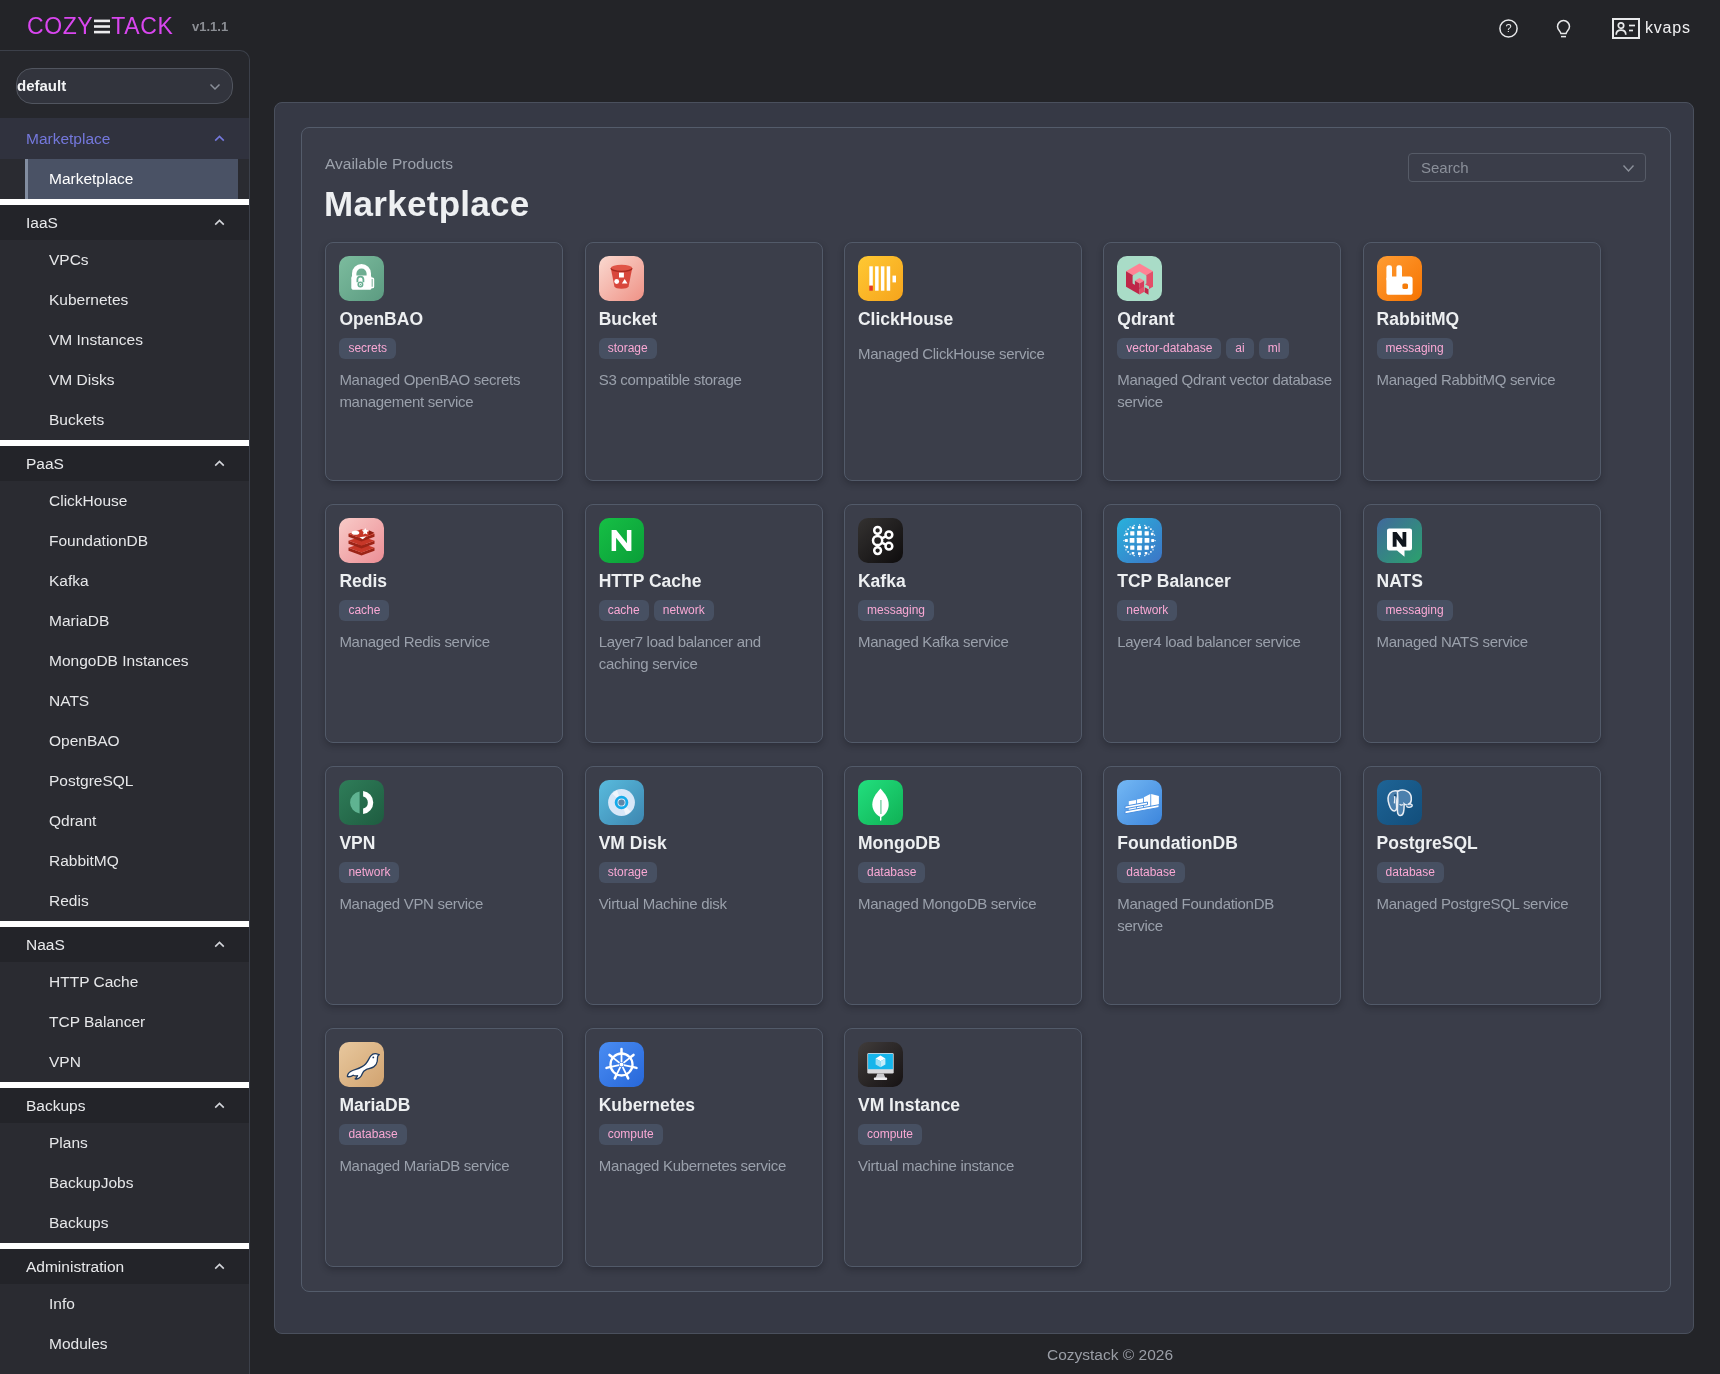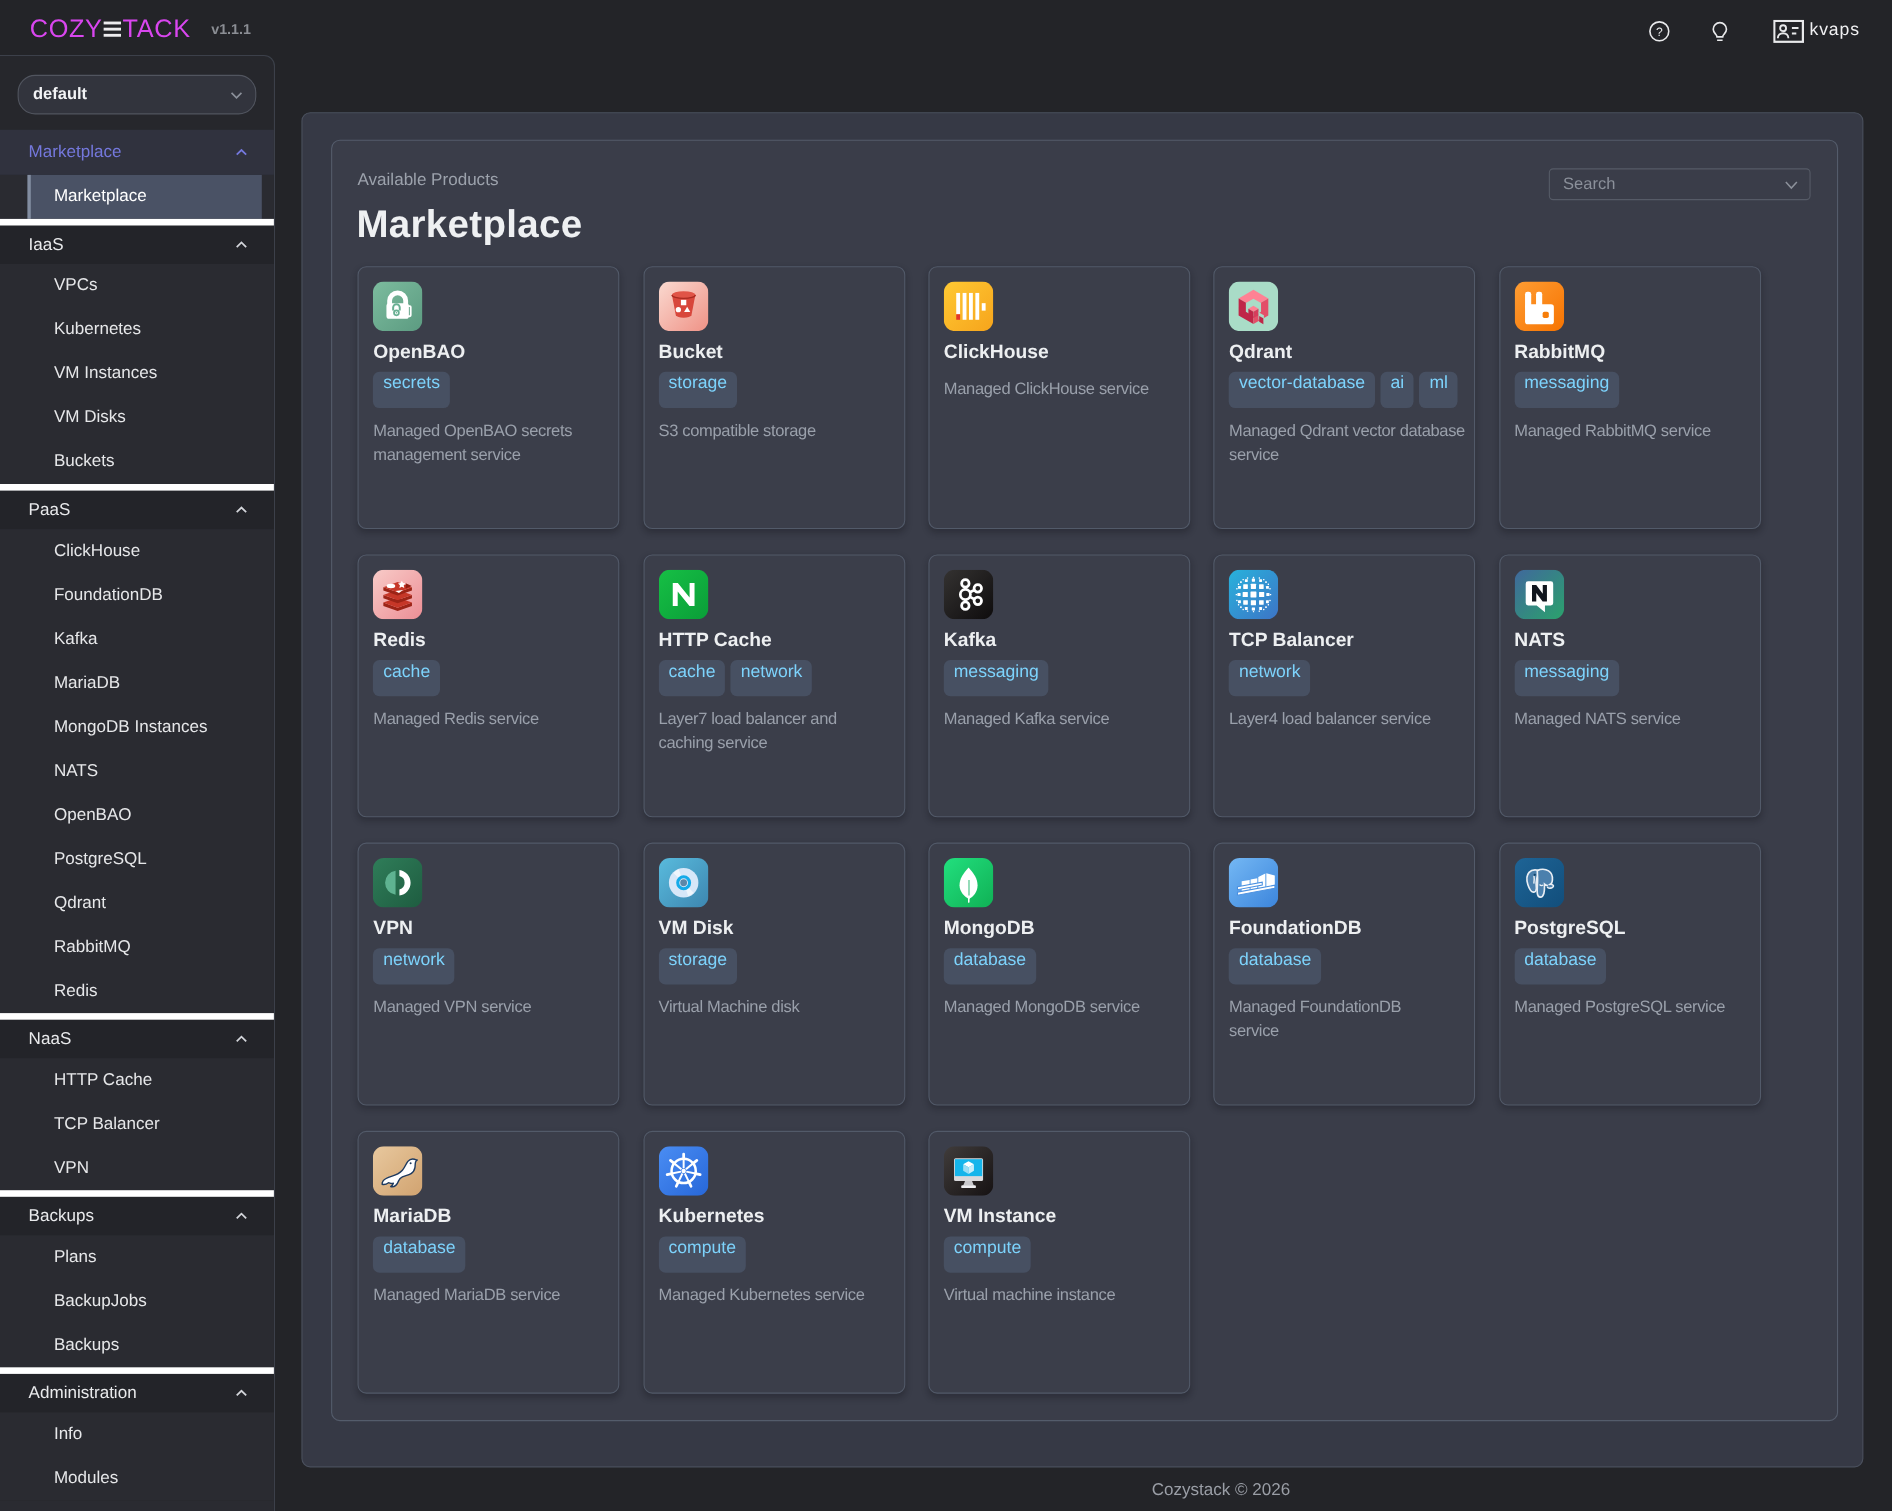--- a/index.html
+++ b/index.html
@@ -8,21 +8,21 @@
 .logo { position:absolute; left:27px; top:13px; font-size:23px; letter-spacing:0.6px; color:#d946ef; white-space:nowrap; }
 .logo svg { margin:0 1px; }
 .ver  { position:absolute; left:192px; top:19px; font-size:13px; font-weight:bold; color:#8b8e94; }
 .hic  { position:absolute; top:19px; color:#e8e9eb; }
 .kvaps { position:absolute; left:1645px; top:19px; font-size:16px; letter-spacing:0.8px; color:#f0f0f2; }
 
 
 .sb { position:absolute; left:0; top:50px; width:250px; height:1324px; background:#26272c;
       border-top:1px solid #3c404a; border-right:1px solid #3c404a; border-top-right-radius:10px; }
 .sel { position:absolute; left:16px; top:17px; width:217px; height:36px; background:#32343d; border:1px solid #51555f;
-       border-radius:16px; color:#f2f3f5; font-size:15px; font-weight:bold; line-height:34px; padding-left:13px; }
+       border-radius:16px; color:#f2f3f5; font-size:15px; font-weight:bold; line-height:34px; }
 .sel svg { position:absolute; right:11px; top:14px; color:#8b909a; }
 .nav { position:absolute; left:0; top:67px; width:249px; }
 .sec-h { height:41px; background:#232429; border-top:6px solid #ffffff; color:#e9eaec; font-size:15.5px;
          display:flex; align-items:center; padding:0 24px 0 26px; justify-content:space-between; }
 .sec-h.mp { background:#30323e; border-top:none; color:#7478dc; }
 .sec-h .chev { color:#d3d5da; }
 .sec-h.mp .chev { color:#7478dc; }
 .itms { background:#2a2b31; }
 .itm { height:40px; line-height:40px; padding-left:49px; color:#e6e7e9; font-size:15.5px; }
 .itm.act { margin-left:25px; margin-right:11px; padding-left:21px; background:#4a5265; border-left:3px solid #828da0; color:#fff; }
@@ -39,21 +39,21 @@
           font-size:15px; color:#8b909a; line-height:27px; padding-left:12px; }
 .search svg { position:absolute; right:10px; top:10px; color:#8b909a; }
 
 
 .grid { position:absolute; left:23.4px; top:114px; display:grid; grid-template-columns:repeat(5,238px);
         column-gap:21.3px; row-gap:23px; grid-auto-rows:239px; }
 .card { background:#3b3e4a; border:1px solid #525a69; border-radius:8px; padding:13px; box-shadow:0 3px 6px rgba(16,18,24,0.30); }
 .ci { display:block; }
 .ct { margin-top:6px; font-size:17.5px; font-weight:bold; color:#edeff1; line-height:24px; }
 .bdgs { margin-top:7px; display:flex; gap:5px; }
-.bdg { height:33px; line-height:21px; background:#475062; border-radius:6px; padding:0 9px; font-size:16px; color:#7dd3fc; }
+.bdg { height:21px; line-height:21px; background:#475062; border-radius:6px; padding:0 9px; font-size:12px; color:#f9a8d4; }
 .desc { margin-top:10px; font-size:15px; letter-spacing:-0.3px; line-height:22px; color:#9aa0ab; white-space:nowrap; }
 .desc.nb { margin-top:12px; }
 .footer { position:absolute; left:1110px; top:1346px; transform:translateX(-50%); font-size:15.5px; color:#9a9ea6; white-space:nowrap; }
 </style></head>
 <body>
 <div class="logo">COZY<svg style="vertical-align:0.5px" width="16" height="15" viewBox="0 0 16 15" fill="#ececee">
       <rect y="0.6" width="16" height="2.6"></rect>
       <rect y="6.2" width="16" height="2.6"></rect>
       <rect y="11.8" width="16" height="2.6"></rect>
     </svg>TACK</div>

